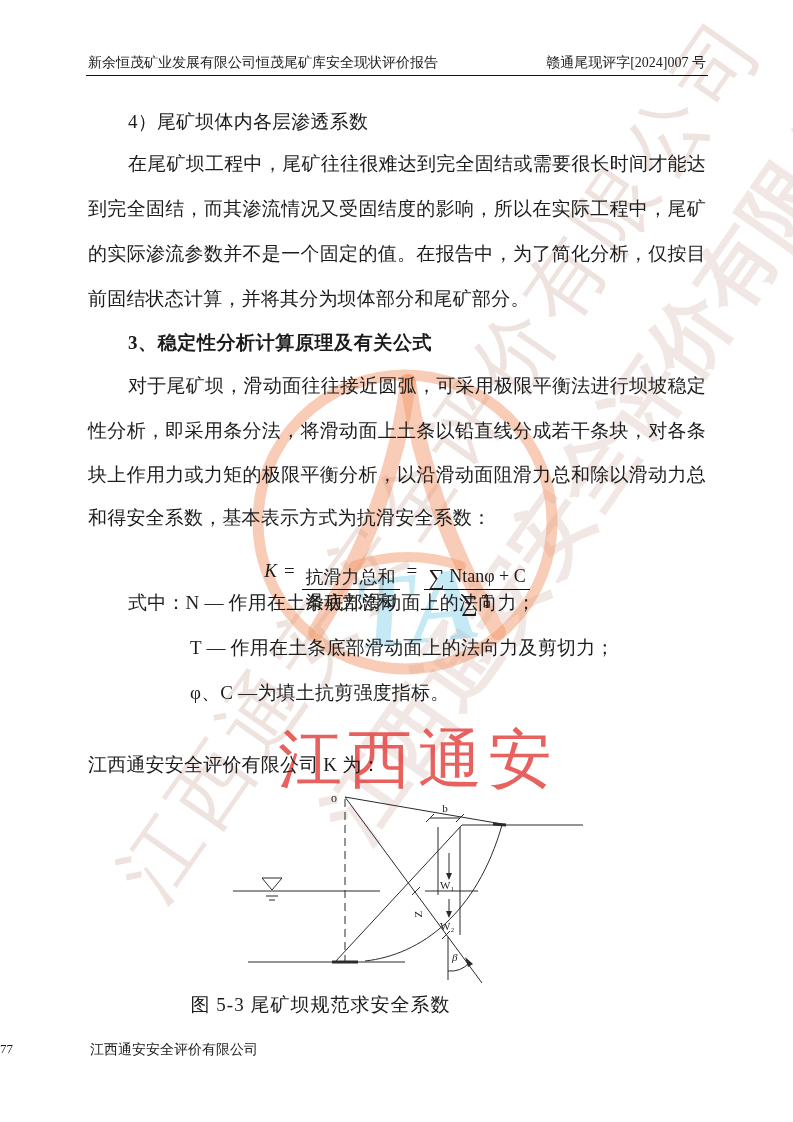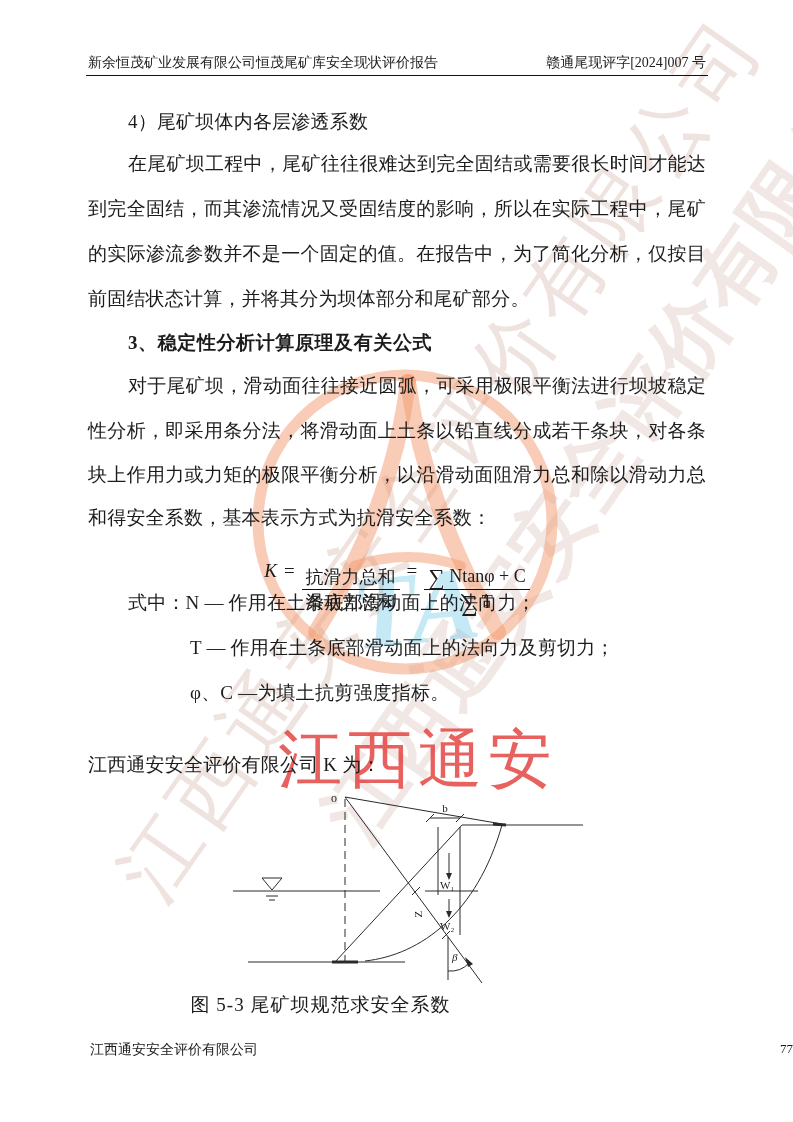--- a/index.html
+++ b/index.html
@@ -13,21 +13,21 @@
   .wm-diag.b{left:300px;top:800px;transform:rotate(-55deg);color:rgba(206,172,160,0.28);}
   .wm-red{left:278px;top:716px;font-size:64px;letter-spacing:6px;color:rgba(226,62,60,0.82);
           font-family:"Liberation Sans",sans-serif;white-space:nowrap;}
   .wm-blue{left:352px;top:548px;font-size:104px;font-style:italic;font-weight:bold;
            color:rgba(104,198,232,0.38);transform:rotate(-6deg);font-family:"Liberation Serif",serif;}
   
   .hdr{position:absolute;left:88px;top:54px;width:618px;display:flex;justify-content:space-between;
        font-size:14px;z-index:2;}
   .hdr-rule{position:absolute;left:86px;top:75px;width:622px;height:0;border-top:1.6px solid #111;z-index:2;}
   .ftr-company{position:absolute;left:90px;top:1041px;font-size:14px;z-index:2;}
-  .ftr-page{position:absolute;left:0;top:1041px;width:793px;text-align:right;font-size:13px;z-index:2;}
+  .ftr-page{position:absolute;left:0;top:1041px;width:793px;text-align:left;font-size:13px;z-index:2;}
   
   .ln{position:absolute;left:88px;width:618px;font-size:19px;line-height:23px;z-index:2;
       letter-spacing:0.2px;white-space:nowrap;}
   .fill{white-space:normal;text-align:justify;text-align-last:justify;}
   .ind{text-indent:40px;}
   .off2{left:190px;width:520px;}
   .b{font-weight:bold;letter-spacing:0.6px;}
   
   .formula{position:absolute;left:88px;top:527px;width:618px;text-align:center;z-index:2;font-size:19px;}
   .formula .row{display:inline-flex;align-items:center;gap:7px;}

